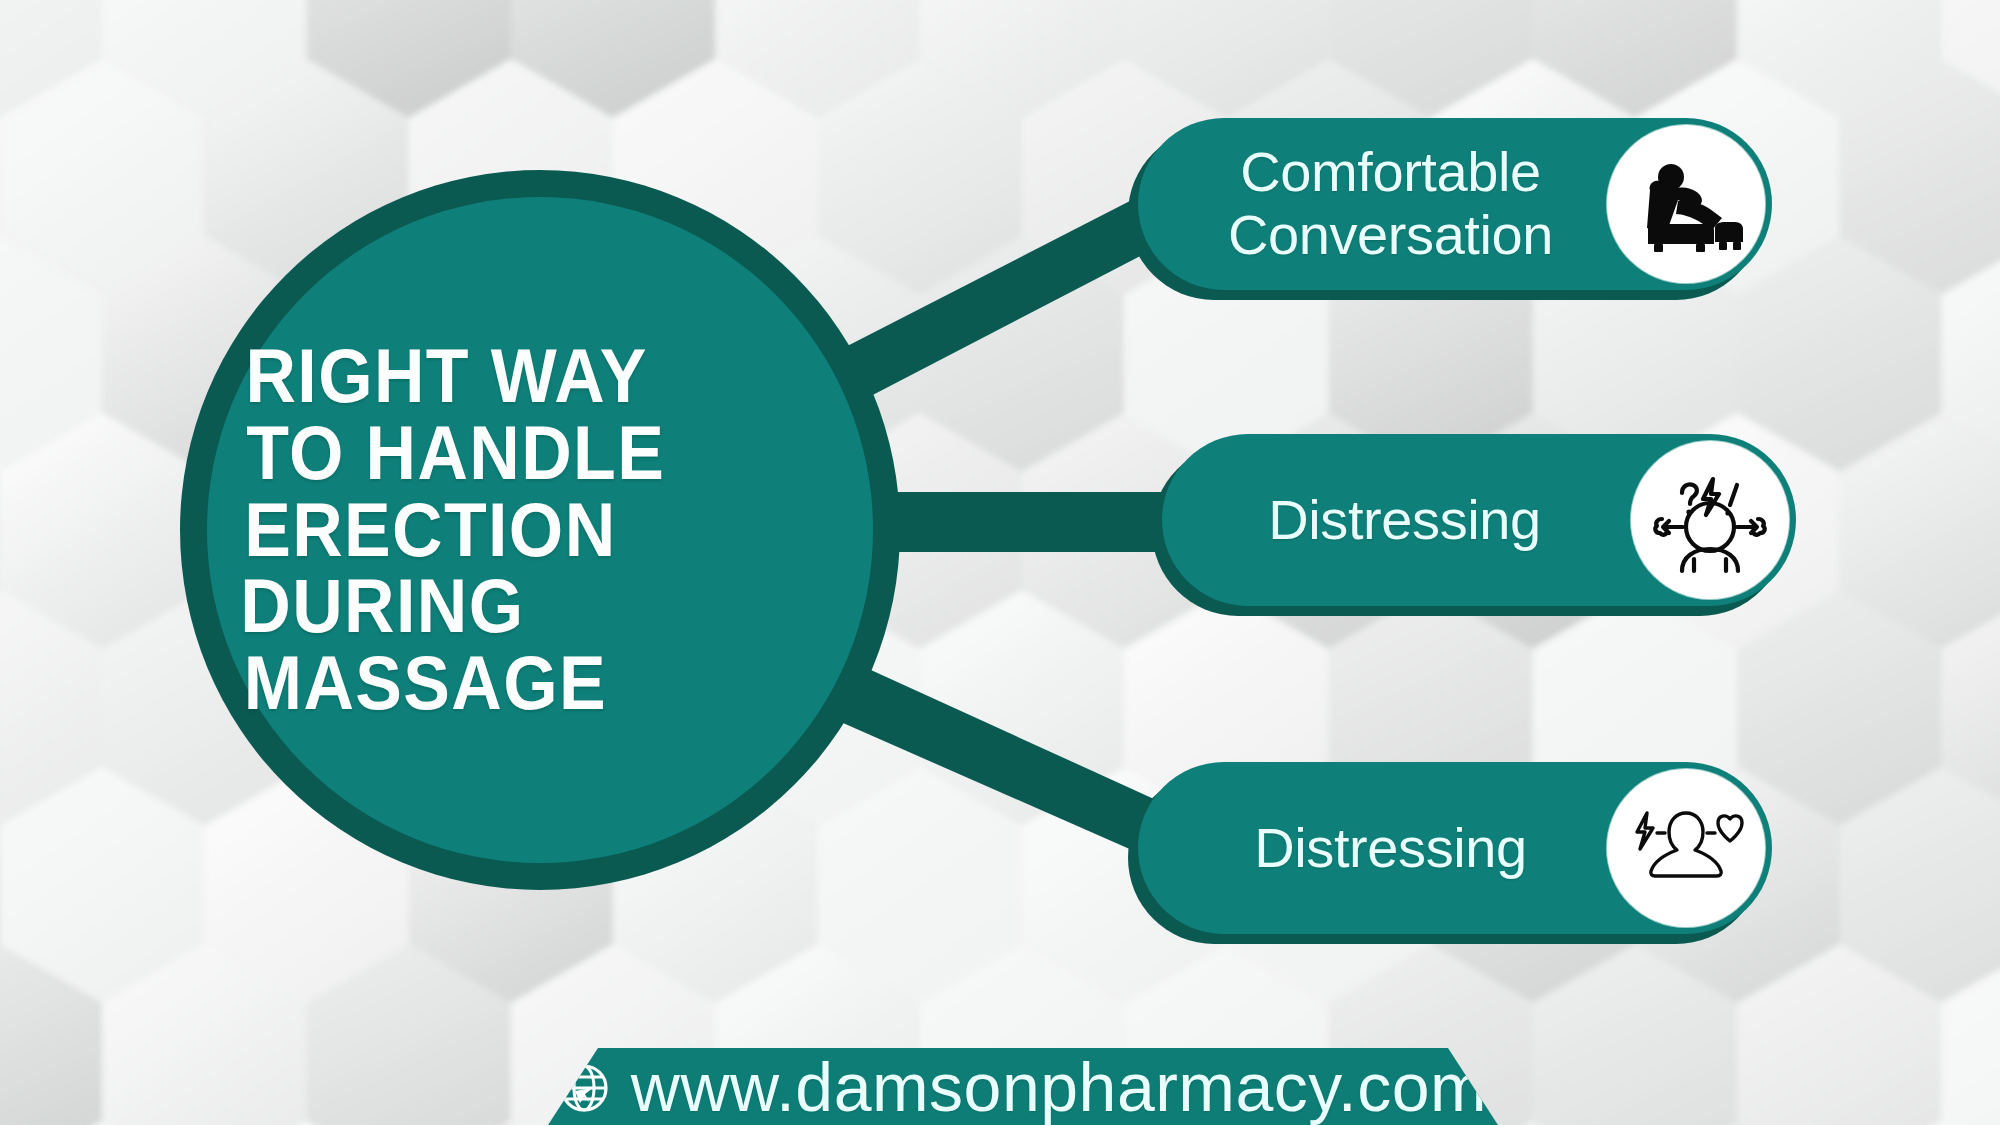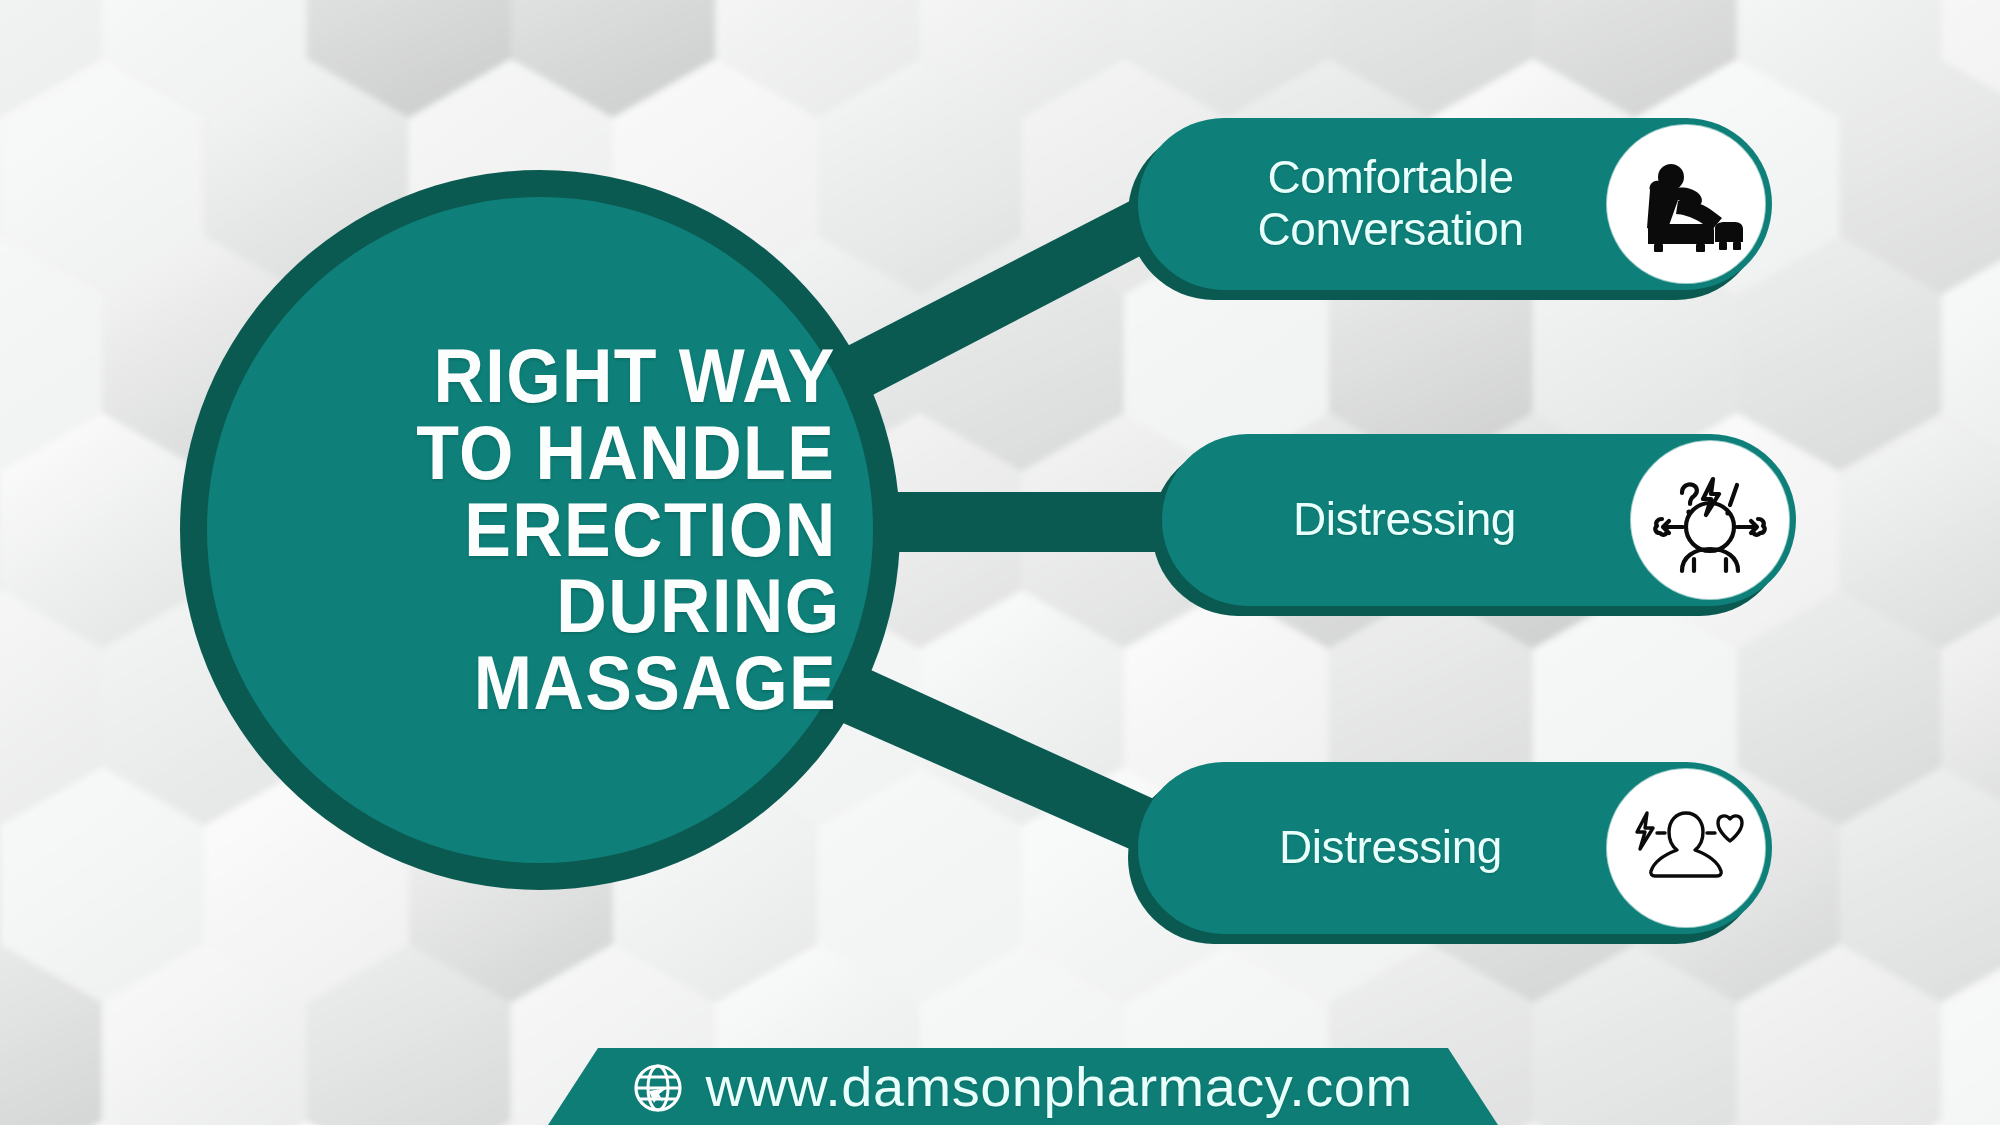--- a/index.html
+++ b/index.html
@@ -16,21 +16,21 @@
   
   #graphic { position:absolute; inset:0; z-index:1; }
 
   
   .center-title {
     position:absolute;
     left:228px; top:225px;
     width:625px; height:610px;
     z-index:3;
     display:flex; flex-direction:column;
-    align-items:flex-end; justify-content:center;
+    align-items:flex-start; justify-content:center;
     pointer-events:none;
   }
   .center-title .line {
     color:#fbfefd;
     font-family:"Liberation Sans Narrow","Liberation Sans",sans-serif;
     font-weight:bold;
     font-size:76px;
     line-height:1.01;
     letter-spacing:1.5px;
     text-align:center;
@@ -55,21 +55,21 @@
     height:172px;
     width:634px;
     border-radius:86px;
     background:#0a5a52;
   }
   .card-label {
     flex:1;
     padding-left:44px;
     padding-right:8px;
     color:#e8fffb;
-    font-size:46px;
+    font-size:56px;
     line-height:1.12;
     font-weight:500;
     text-align:center;
     letter-spacing:-0.4px;
     text-shadow:0 1px 2px rgba(0,50,45,0.25);
   }
   .icon-badge {
     width:158px; height:158px;
     flex:0 0 158px;
     margin-right:7px;
@@ -94,21 +94,21 @@
     width:950px; height:77px;
     z-index:5;
     background:#0d7d76;
     clip-path:polygon(50px 0, 900px 0, 950px 77px, 0 77px);
     display:flex; align-items:center; justify-content:center;
     gap:22px;
   }
   .footer .globe { width:50px; height:50px; flex:0 0 50px; margin-top:2px; }
   .footer .url {
     color:#e9fffb;
-    font-size:56px;
+    font-size:68px;
     font-weight:400;
     letter-spacing:0.5px;
     white-space:nowrap;
     text-shadow:0 1px 2px rgba(0,50,45,0.2);
   }
 </style>
 </head>
 <body>
 
 <svg id="bg" width="2000" height="1125" viewBox="0 0 2000 1125">

